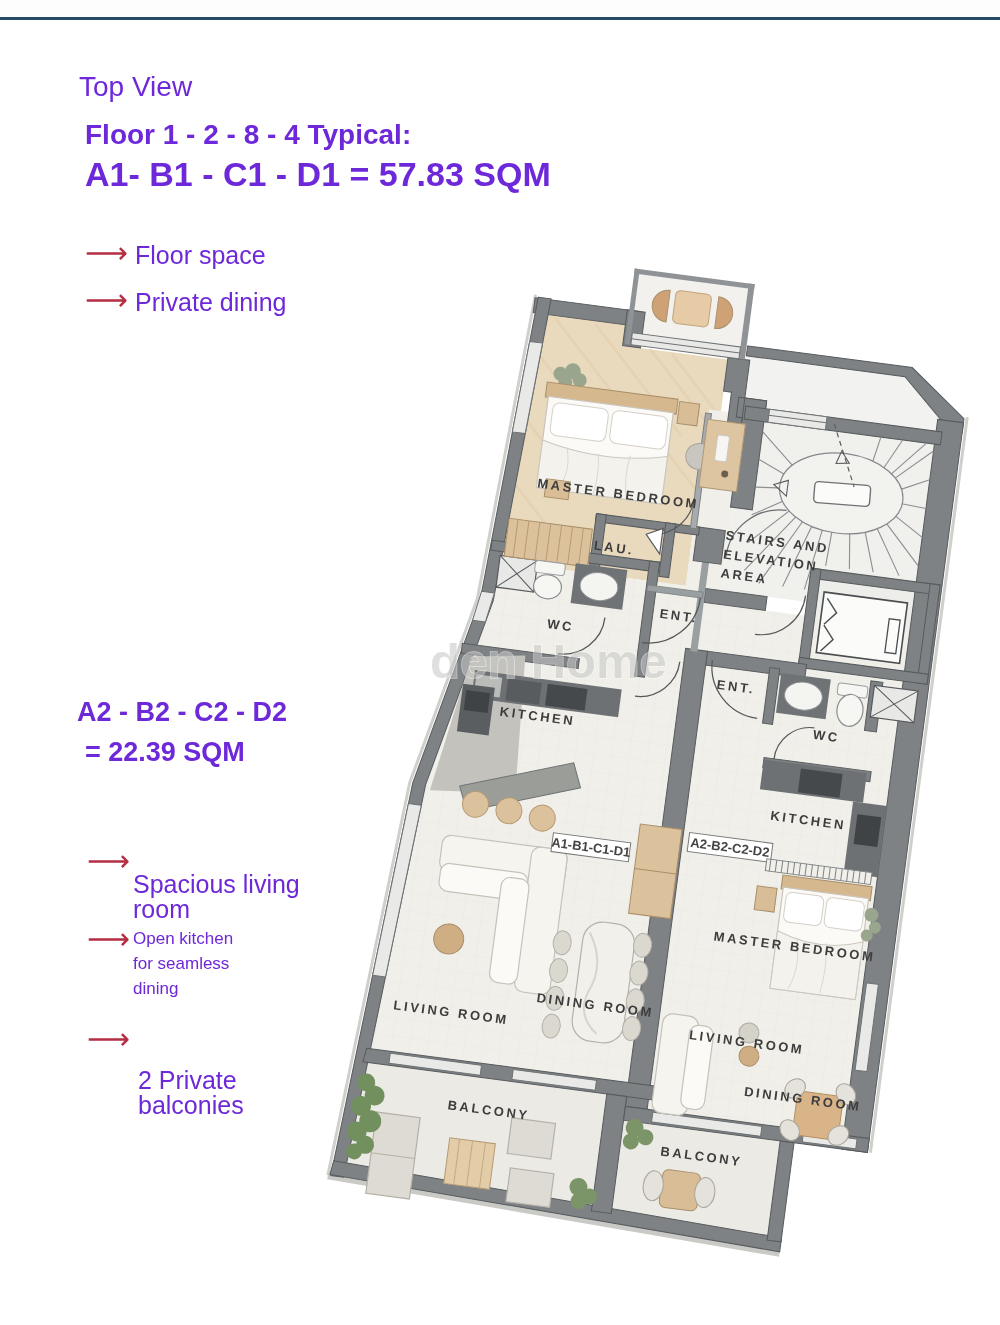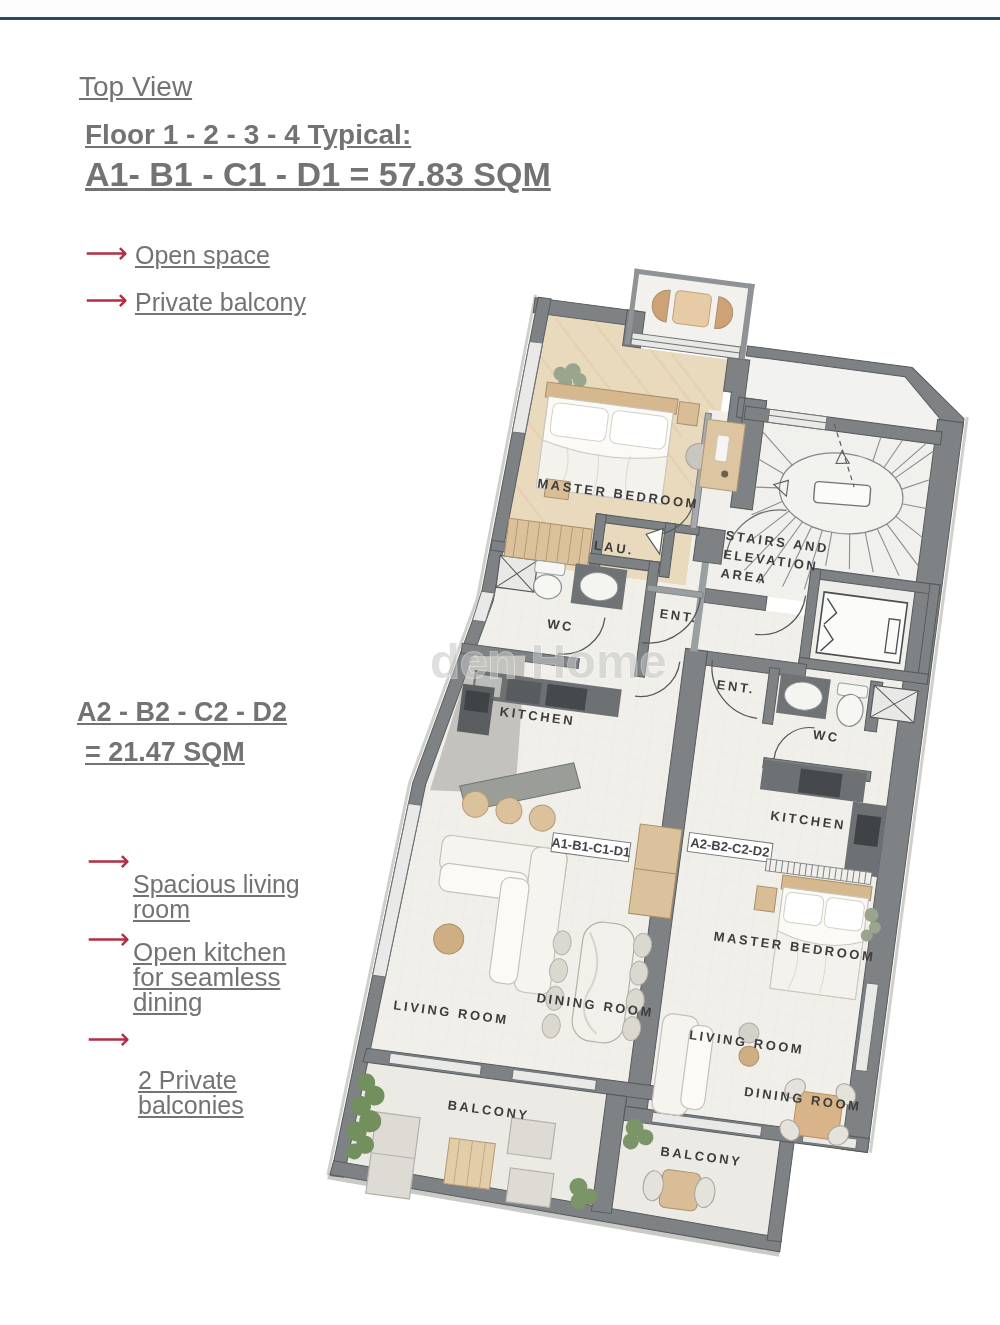--- a/index.html
+++ b/index.html
@@ -1,48 +1,48 @@
 <!DOCTYPE html>
 <html><head><meta charset="utf-8">
 <style>
 html,body{margin:0;padding:0;}
 body{width:1000px;height:1325px;background:#fff;position:relative;overflow:hidden;
  font-family:"Liberation Sans",sans-serif;}
-.hdr{position:absolute;color:#737373;text-decoration:underline;}
+.hdr{position:absolute;color:#6d28d9;}
 .bold{font-weight:bold;}
 .arrow{position:absolute;color:#b52f44;font-size:30px;}
 .lbl{font-weight:bold;fill:#3d3d3d;letter-spacing:2.6px;font-size:13px;font-family:"Liberation Sans",sans-serif;}
 .lblbox{font-weight:bold;fill:#444;font-size:13px;font-family:"Liberation Sans",sans-serif;}
 </style></head>
 <body>
 
 <div style="position:absolute;left:0;top:0;width:1000px;height:17px;background:#fdfdfd;"></div>
 
 <div style="position:absolute;left:0;top:17px;width:1000px;height:3px;background:#274a68;"></div>
 
 <div class="hdr" style="left:79px;top:71px;font-size:28px;">Top View</div>
 
-<div class="hdr bold" style="left:85px;top:119px;font-size:28px;">Floor 1 - 2 - 3 - 4 Typical:</div>
+<div class="hdr bold" style="left:85px;top:119px;font-size:28px;">Floor 1 - 2 - 8 - 4 Typical:</div>
 
 <div class="hdr bold" style="left:85px;top:155px;font-size:34px;">A1- B1 - C1 - D1 = 57.83 SQM</div>
 
 <div class="arrow" style="left:85px;top:235px;">⟶</div>
-<div class="hdr" style="left:135px;top:241px;font-size:25px;">Open space</div>
+<div class="hdr" style="left:135px;top:241px;font-size:25px;">Floor space</div>
 
 <div class="arrow" style="left:85px;top:282px;">⟶</div>
-<div class="hdr" style="left:135px;top:288px;font-size:25px;">Private balcony</div>
+<div class="hdr" style="left:135px;top:288px;font-size:25px;">Private dining</div>
 
 <div class="hdr bold" style="left:77px;top:697px;font-size:27px;">A2 - B2 - C2 - D2</div>
-<div class="hdr bold" style="left:85px;top:737px;font-size:27px;">= 21.47 SQM</div>
+<div class="hdr bold" style="left:85px;top:737px;font-size:27px;">= 22.39 SQM</div>
 
 <div class="arrow" style="left:87px;top:843px;">⟶</div>
 <div class="hdr" style="left:133px;top:872px;font-size:25px;line-height:25px;">Spacious living<br>room</div>
 
 <div class="arrow" style="left:87px;top:921px;">⟶</div>
-<div class="hdr" style="left:133px;top:926px;font-size:26px;line-height:25px;margin-top:14px;">Open kitchen<br>for seamless<br>dining</div>
+<div class="hdr" style="left:133px;top:926px;font-size:17px;line-height:25px;">Open kitchen<br>for seamless<br>dining</div>
 
 <div class="arrow" style="left:87px;top:1021px;">⟶</div>
 <div class="hdr" style="left:138px;top:1026px;font-size:25px;line-height:25px;margin-top:42px;">2 Private<br>balconies</div>
 
 <svg width="1000" height="1325" style="position:absolute;left:0;top:0;" xmlns="http://www.w3.org/2000/svg">
 <defs>
       <pattern id="tiles" width="18" height="18" patternUnits="userSpaceOnUse">
 <path d="M18,0 L0,0 0,18" fill="none" stroke="#ebeae4" stroke-width="1.2"></path>
       </pattern>
     </defs>

